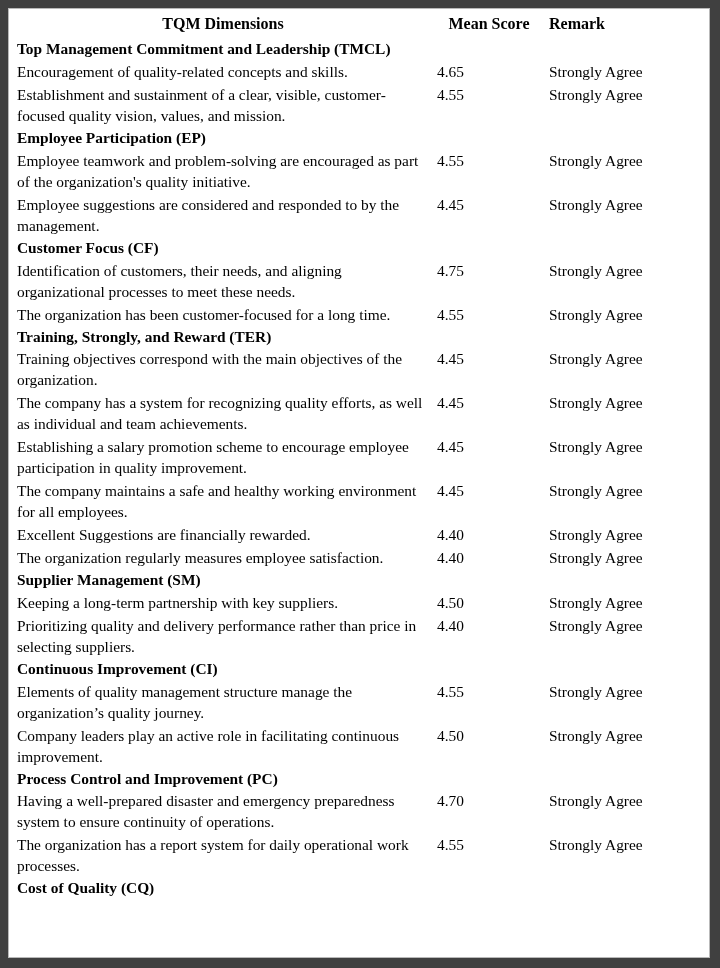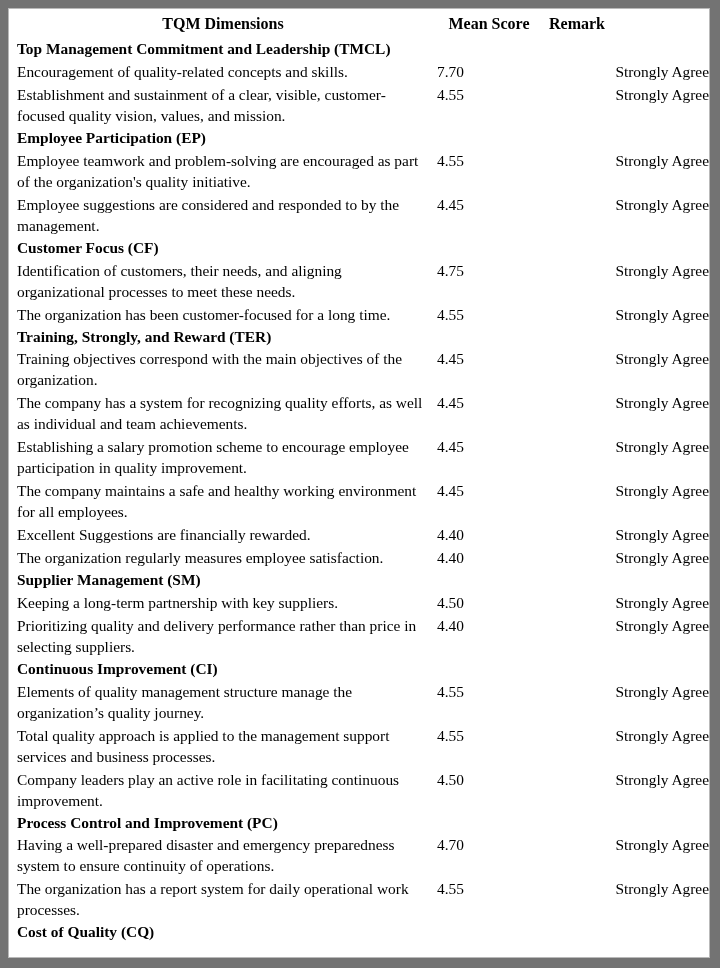--- a/index.html
+++ b/index.html
@@ -13,21 +13,21 @@
     height: 968px;
     overflow: hidden;
     font-family: "Liberation Serif", "DejaVu Serif", serif;
     color: #000000;
   }
 
   #page {
     position: relative;
     width: 720px;
     height: 968px;
-    background: #737373;
+    background: #404040;
   }
 
   
   .table-frame {
     position: absolute;
     left: 8px;
     top: 8px;
     width: 702px;
     height: 950px;
     box-sizing: border-box;
@@ -81,21 +81,21 @@
     text-align: left;
     font-family: Liberation Serif, serif;
   }
   td.score {
     padding-left: 8px;
     text-align: left;
     white-space: nowrap;
   }
   td.remark {
     padding-left: 8px;
-    text-align: right;
+    text-align: left;
     white-space: nowrap;
   }
 
   
   tr.section td {
     font-weight: bold;
     padding-top: 1px;
     padding-bottom: 0px;
   }
   tr.section td.dim {
@@ -127,21 +127,21 @@
         </tr>
       </thead>
       <tbody id="table-body">
           <tr class="section">
             <td class="dim">Top Management Commitment and Leadership (TMCL)</td>
             <td class="score"></td>
             <td class="remark"></td>
           </tr>
           <tr class="item">
             <td class="dim">Encouragement of quality-related concepts and skills.</td>
-            <td class="score">7.70</td>
+            <td class="score">4.65</td>
             <td class="remark">Strongly Agree</td>
           </tr>
           <tr class="item">
             <td class="dim">Establishment and sustainment of a clear, visible, customer-focused quality vision, values, and mission.</td>
             <td class="score">4.55</td>
             <td class="remark">Strongly Agree</td>
           </tr>
           <tr class="section">
             <td class="dim">Employee Participation (EP)</td>
             <td class="score"></td>
@@ -222,25 +222,20 @@
             <td class="score">4.40</td>
             <td class="remark">Strongly Agree</td>
           </tr>
           <tr class="section">
             <td class="dim">Continuous Improvement (CI)</td>
             <td class="score"></td>
             <td class="remark"></td>
           </tr>
           <tr class="item">
             <td class="dim">Elements of quality management structure manage the organization’s quality journey.</td>
-            <td class="score">4.55</td>
-            <td class="remark">Strongly Agree</td>
-          </tr>
-          <tr class="item">
-            <td class="dim">Total quality approach is applied to the management support services and business processes.</td>
             <td class="score">4.55</td>
             <td class="remark">Strongly Agree</td>
           </tr>
           <tr class="item">
             <td class="dim">Company leaders play an active role in facilitating continuous improvement.</td>
             <td class="score">4.50</td>
             <td class="remark">Strongly Agree</td>
           </tr>
           <tr class="section">
             <td class="dim">Process Control and Improvement (PC)</td>

